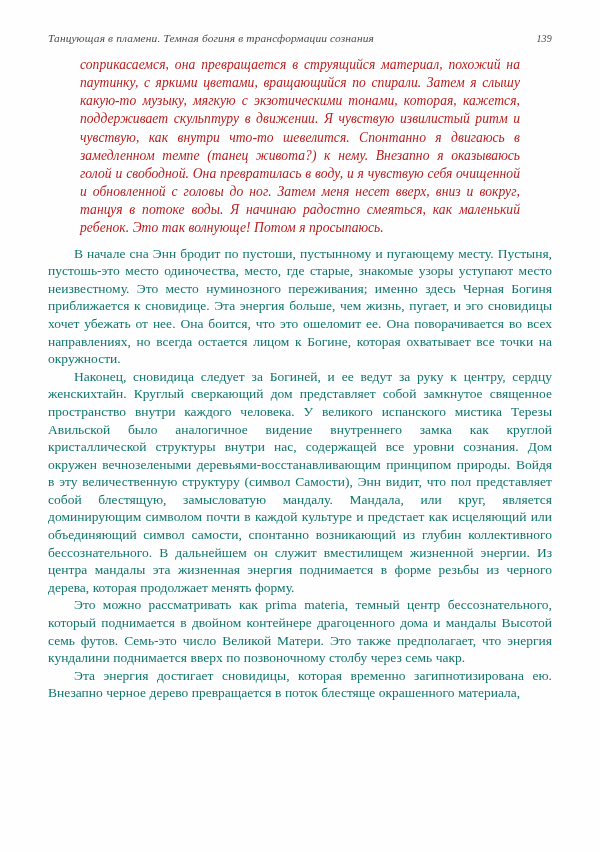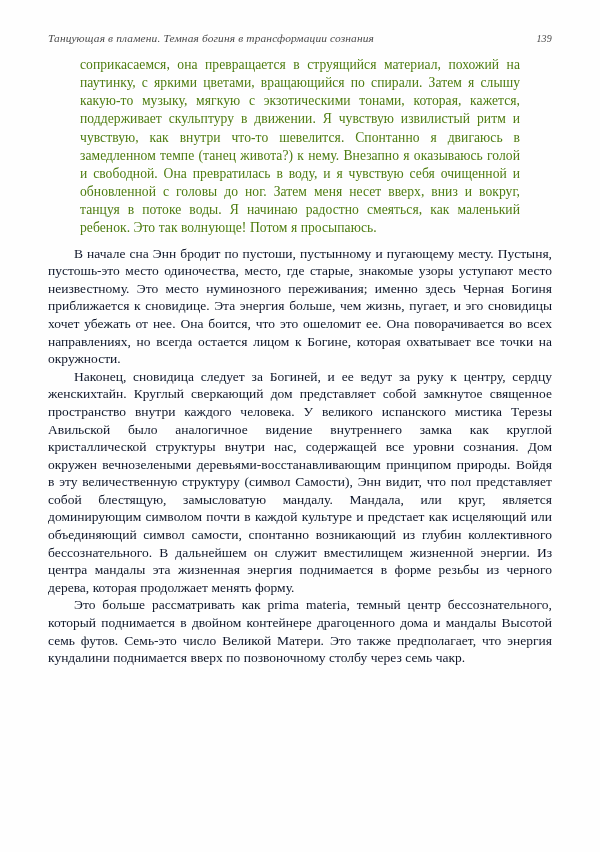--- a/index.html
+++ b/index.html
@@ -55,45 +55,46 @@
   .content {
     position: absolute;
     left: 48px;
     top: 56px;
     width: 504px;
   }
 
   
   .blockquote {
     margin: 0 32px 0 32px;
+    font-style: italic;
     font-size: 13.6px;
     line-height: 18.15px;
     text-align: justify;
     text-justify: inter-word;
     letter-spacing: 0.05px;
-    color: #4d7c0f;
+    color: #b91c1c;
     hyphens: manual;
   }
   .blockquote p {
     margin: 0;
     text-indent: 0;
   }
   .blockquote p:last-child {
     text-align: justify;
   }
 
   
   .body-text {
     margin-top: 7px;
     font-size: 13.5px;
     line-height: 17.6px;
     text-align: justify;
     text-justify: inter-word;
     letter-spacing: 0.01px;
-    color: #0f172a;
+    color: #0f766e;
     word-spacing: 0.1px;
   }
   .body-text p {
     margin: 0;
     text-indent: 26px;
   }
   .latin {
     font-style: normal;
     font-family: Liberation Serif, serif;
   }
@@ -113,19 +114,20 @@
     <blockquote class="blockquote">
       <p>соприкасаемся, она превращается в струящийся материал, похожий на паутинку, с яркими цветами, вращающийся по спирали. Затем я слышу какую-то музыку, мягкую с экзотическими тонами, которая, кажется, поддерживает скульптуру в движении. Я чувствую извилистый ритм и чувствую, как внутри что-то шевелится. Спонтанно я двигаюсь в замедленном темпе (танец живота?) к нему. Внезапно я оказываюсь голой и свободной. Она превратилась в воду, и я чувствую себя очищенной и обновленной с головы до ног. Затем меня несет вверх, вниз и вокруг, танцуя в потоке воды. Я начинаю радостно смеяться, как маленький ребенок. Это так волнующе! Потом я просыпаюсь.</p>
     </blockquote>
 
     <div class="body-text">
 
       <p>В начале сна Энн бродит по пустоши, пустынному и пугающему месту. Пустыня, пустошь-это место одиночества, место, где старые, знакомые узоры уступают место неизвестному. Это место нуминозного переживания; именно здесь Черная Богиня приближается к сновидице. Эта энергия больше, чем жизнь, пугает, и эго сновидицы хочет убежать от нее. Она боится, что это ошеломит ее. Она поворачивается во всех направлениях, но всегда остается лицом к Богине, которая охватывает все точки на окружности.</p>
 
       <p>Наконец, сновидица следует за Богиней, и ее ведут за руку к центру, сердцу женскихтайн. Круглый сверкающий дом представляет собой замкнутое священное пространство внутри каждого человека. У великого испанского мистика Терезы Авильской было аналогичное видение внутреннего замка как круглой кристаллической структуры внутри нас, содержащей все уровни сознания. Дом окружен вечнозелеными деревьями-восстанавливающим принципом природы. Войдя в эту величественную структуру (символ Самости), Энн видит, что пол представляет собой блестящую, замысловатую мандалу. Мандала, или круг, является доминирующим символом почти в каждой культуре и предстает как исцеляющий или объединяющий символ самости, спонтанно возникающий из глубин коллективного бессознательного. В дальнейшем он служит вместилищем жизненной энергии. Из центра мандалы эта жизненная энергия поднимается в форме резьбы из черного дерева, которая продолжает менять форму.</p>
 
-      <p><span>Это больше рассматривать как </span><span class="latin">prima materia</span><span>, темный центр бессознательного, который поднимается в двойном контейнере драгоценного дома и мандалы Высотой семь футов. Семь-это число Великой Матери. Это также предполагает, что энергия кундалини поднимается вверх по позвоночному столбу через семь чакр.</span></p>
+      <p><span>Это можно рассматривать как </span><span class="latin">prima materia</span><span>, темный центр бессознательного, который поднимается в двойном контейнере драгоценного дома и мандалы Высотой семь футов. Семь-это число Великой Матери. Это также предполагает, что энергия кундалини поднимается вверх по позвоночному столбу через семь чакр.</span></p>
 
 
+      <p>Эта энергия достигает сновидицы, которая временно загипнотизирована ею. Внезапно черное дерево превращается в поток блестяще окрашенного материала,</p>
 
     </div>
   </div>
 </div>
 
 </body></html>

